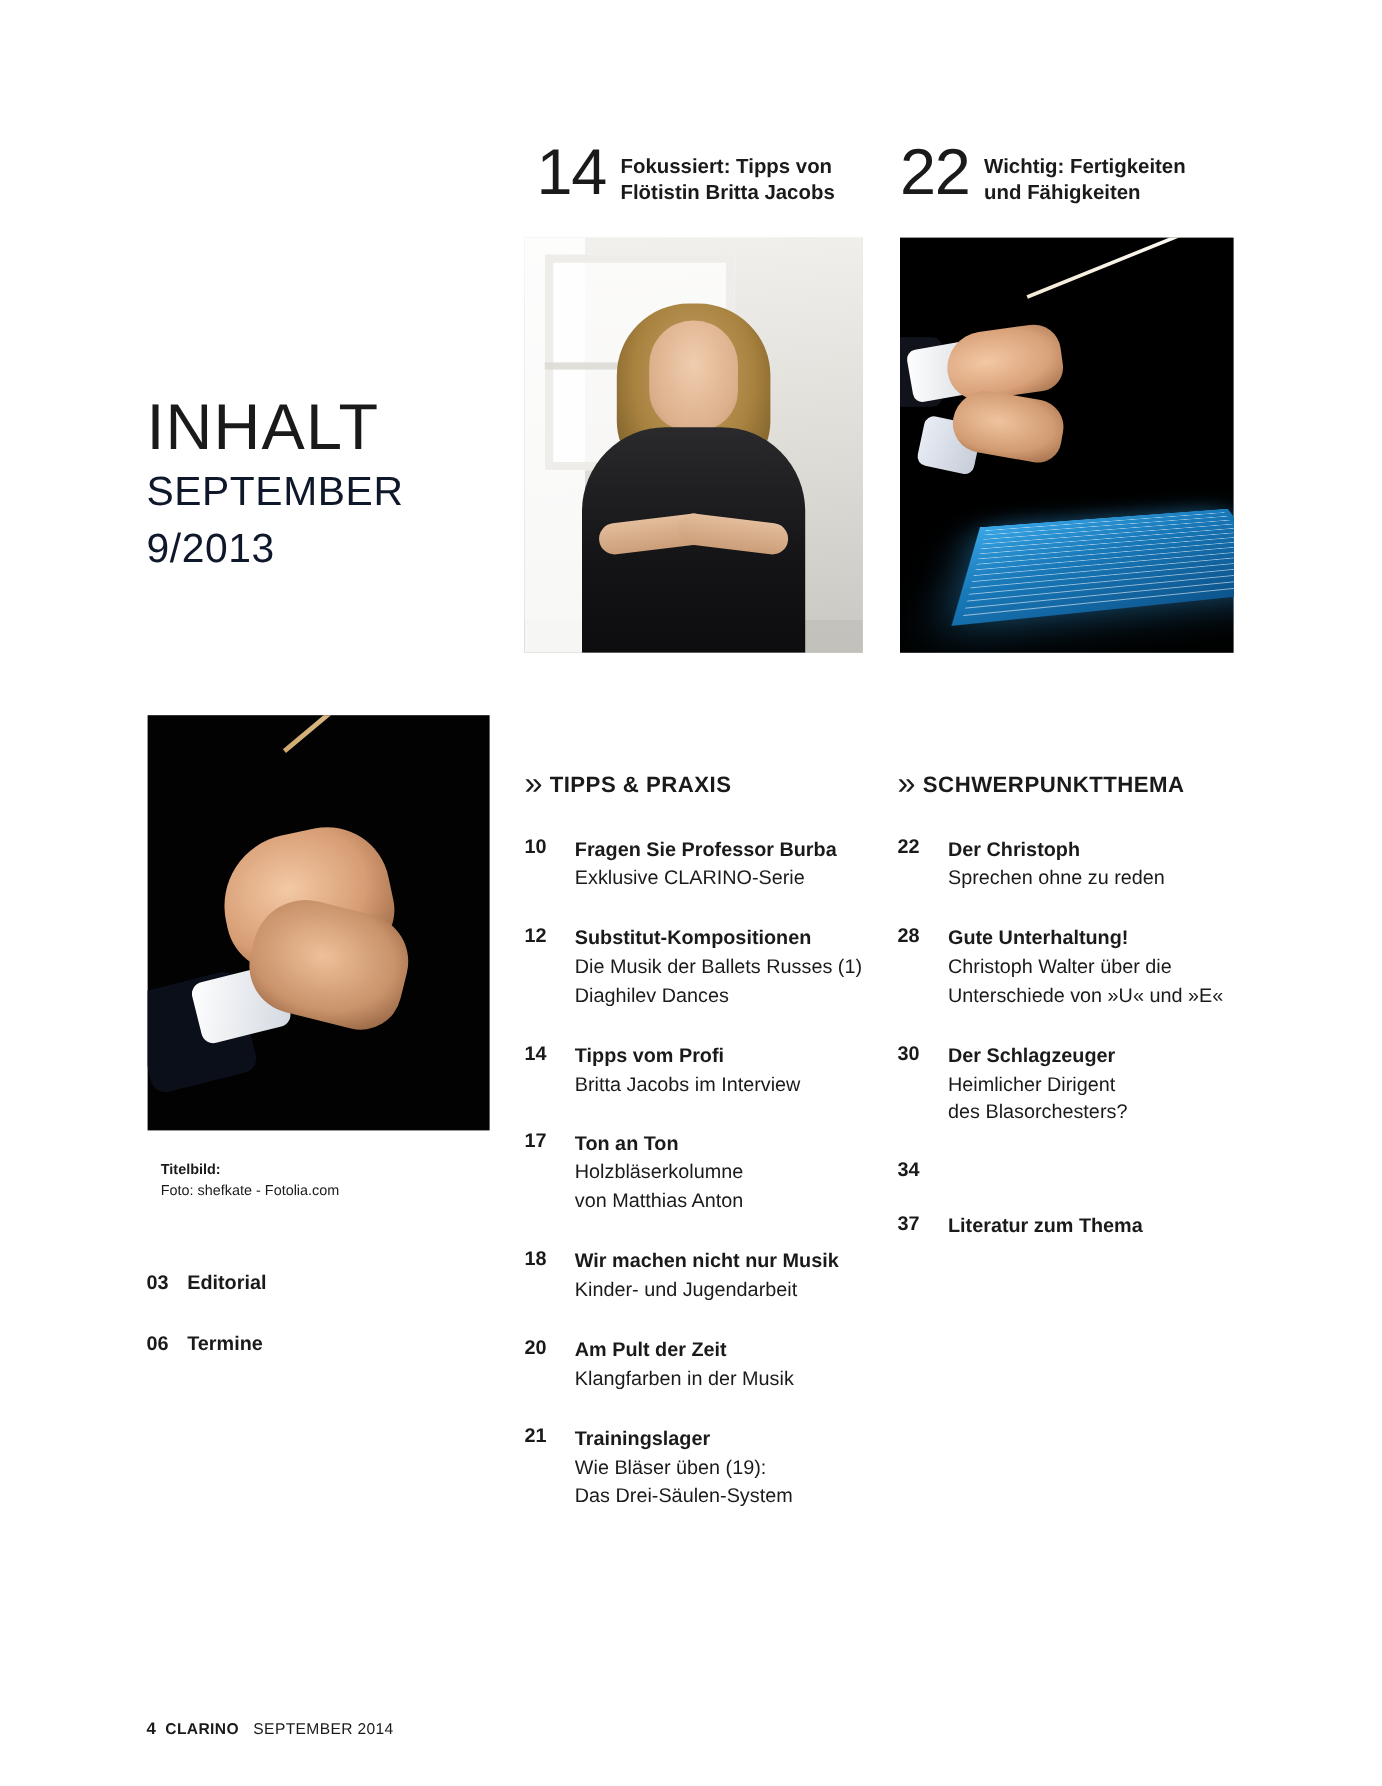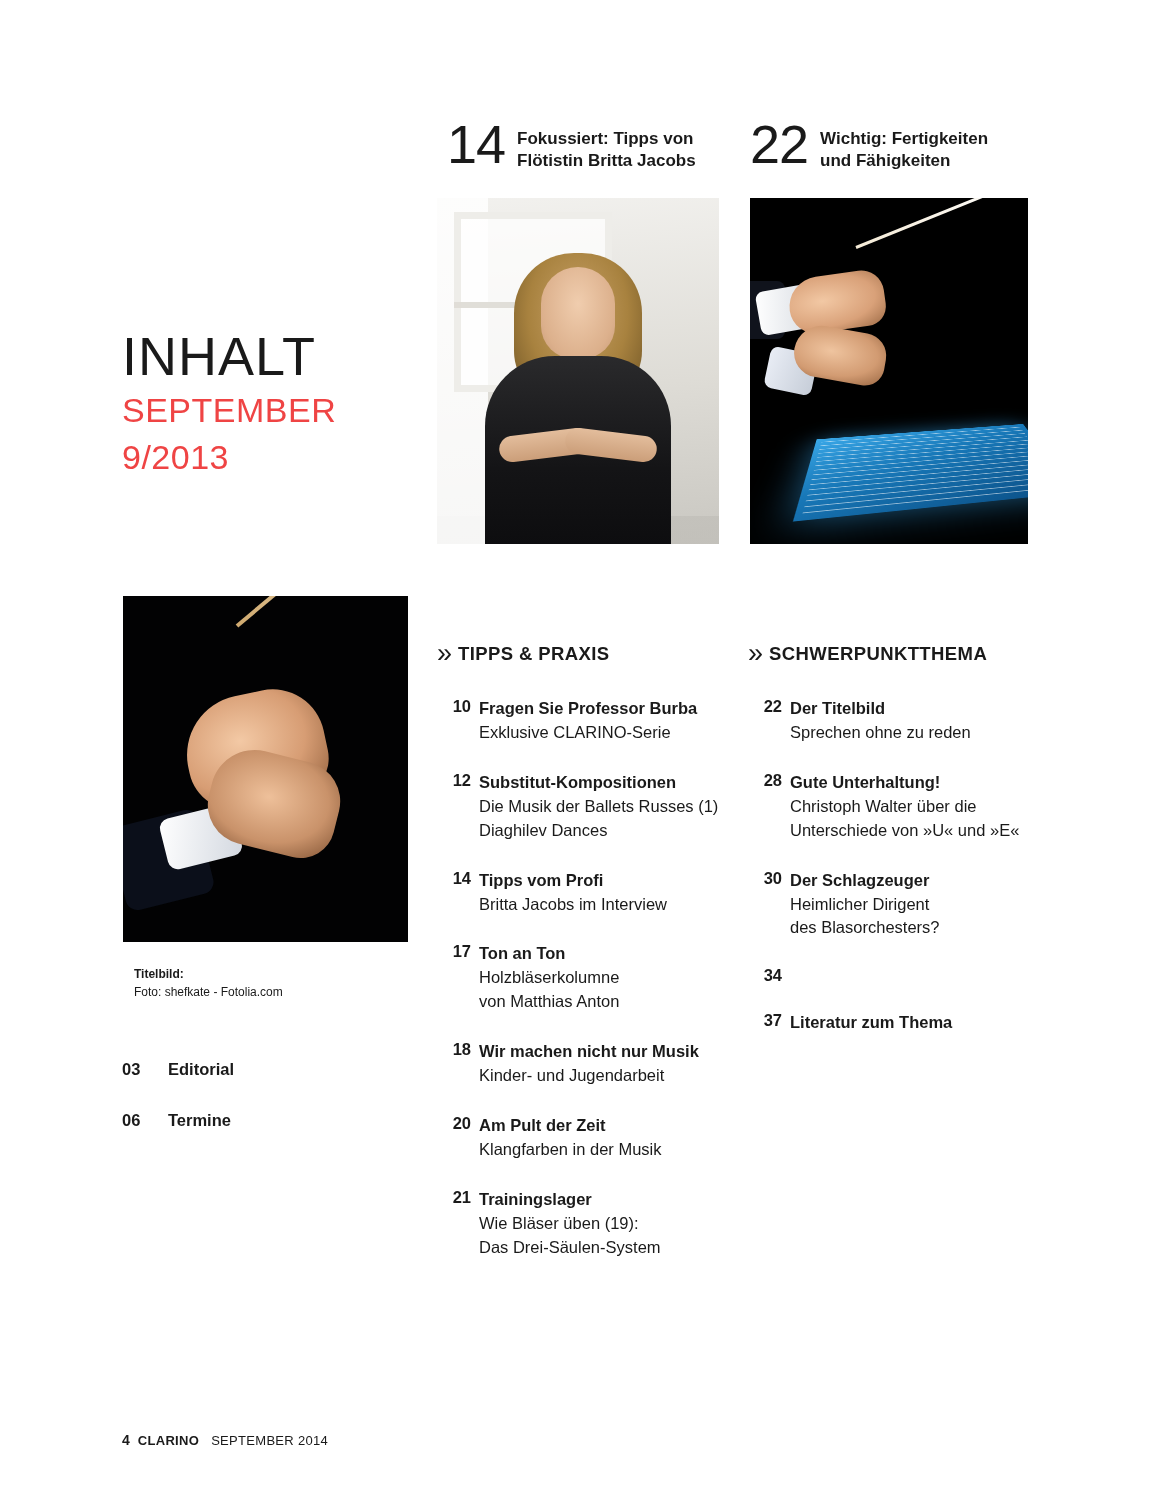--- a/index.html
+++ b/index.html
@@ -175,40 +175,39 @@
     font-weight: 300;
     letter-spacing: 1px;
     line-height: 1.05;
     color: #1a1a1a;
   }
   .inhalt-sub {
     font-size: 34px;
     font-weight: 300;
     letter-spacing: 0.5px;
     line-height: 1.28;
-    color: #ef4444;
+    color: #0f172a;
     margin-top: 4px;
   }
 
   
   #caption-block {
     position: absolute; left: 134px; top: 965px; width: 300px;
     font-size: 12px; line-height: 1.5;
   }
   #caption-block .cap-label { font-weight: 700; }
 
   #small-toc {
     position: absolute; left: 122px; top: 1060px; width: 300px;
   }
   .small-row {
     display: flex;
     font-size: 16.5px;
     font-weight: 700;
     margin-bottom: 32px;
-    gap: 12px;
   }
   .small-row .num { width: 34px; }
 
   
   .column { position: absolute; top: 640px; }
   #col-tipps { left: 437px; width: 290px; }
   #col-schwer { left: 748px; width: 290px; }
 
   .col-head {
     display: flex;
@@ -231,21 +230,20 @@
 
   .entry {
     display: flex;
     margin-bottom: 26px;
   }
   .entry .e-num {
     width: 34px;
     flex: 0 0 34px;
     font-size: 16.5px;
     font-weight: 700;
-    text-align: right;
     padding-right: 8px;
     color: #1a1a1a;
   }
   .entry .e-body { flex: 1; }
   .entry .e-title {
     font-size: 16.5px;
     font-weight: 700;
     line-height: 1.45;
   }
   .entry .e-sub {
@@ -402,21 +400,21 @@
 
 <div class="column" id="col-schwer">
   <div class="col-head">
     <span class="chev">»</span>
     <span class="col-head-label">SCHWERPUNKTTHEMA</span>
   </div>
 
   <div class="entry">
     <div class="e-num">22</div>
     <div class="e-body">
-      <div class="e-title">Der Titelbild</div>
+      <div class="e-title">Der Christoph</div>
       <div class="e-sub">Sprechen ohne zu reden</div>
     </div>
   </div>
 
   <div class="entry">
     <div class="e-num">28</div>
     <div class="e-body">
       <div class="e-title">Gute Unterhaltung!</div>
       <div class="e-sub">Christoph Walter über die</div>
       <div class="e-sub">Unterschiede von »U« und »E«</div>

